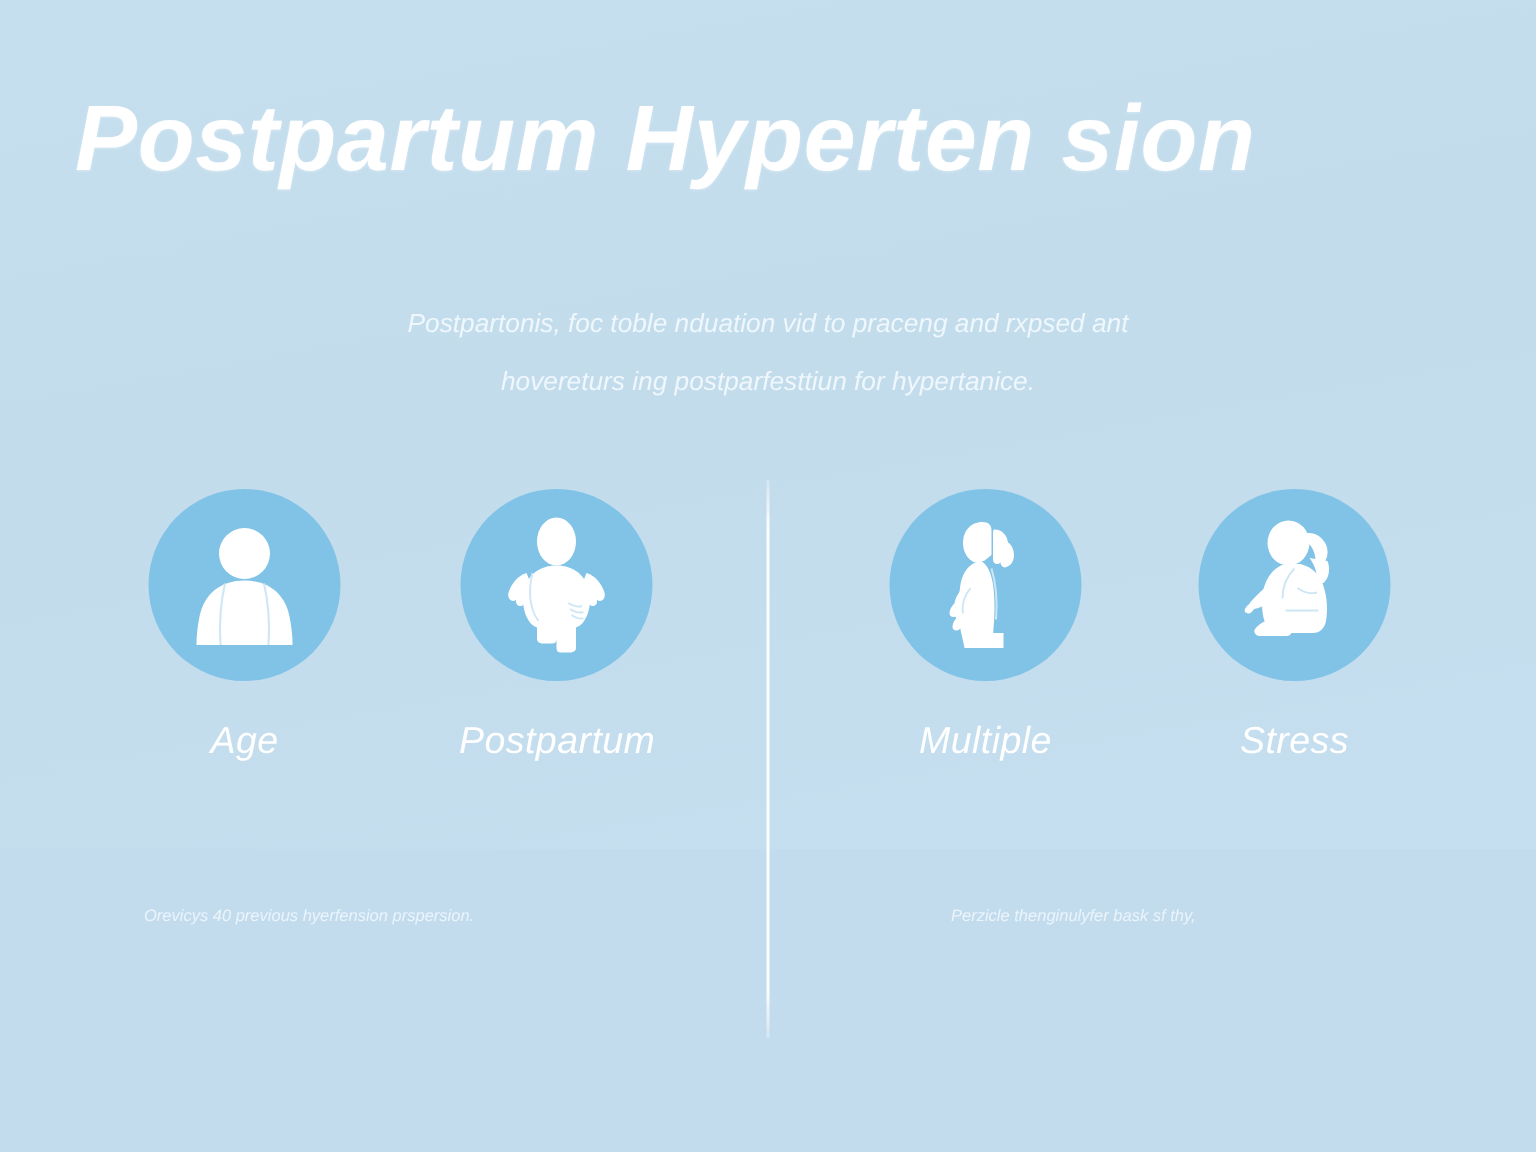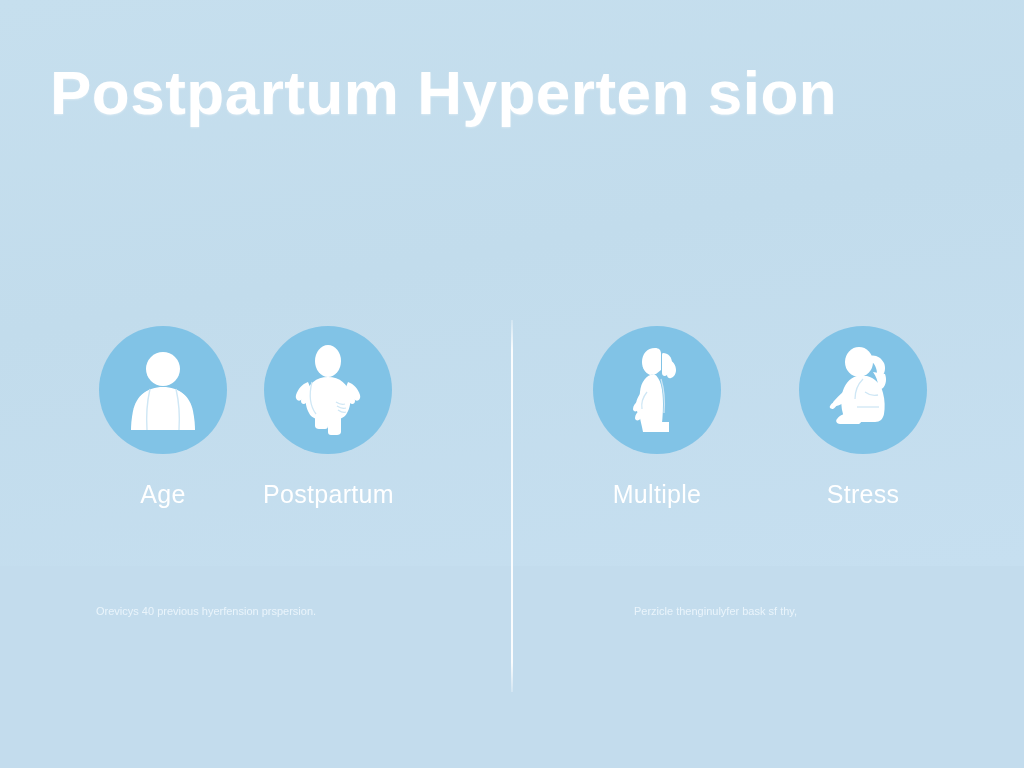--- a/index.html
+++ b/index.html
@@ -12,20 +12,21 @@
     overflow: hidden;
     font-family: "Liberation Sans", sans-serif;
     background: #c3dced;
   }
 
   #infographic {
     position: relative;
     width: 1024px;
     height: 566px;
     background: linear-gradient(170deg, #c6dfee 0%, #c2dcec 45%, #c6dff0 100%);
+    font-style: italic;
   }
 
   
   #title {
     position: absolute;
     left: 50px;
     top: 58px;
     width: 930px;
     font-size: 62px;
     font-weight: bold;
@@ -72,21 +73,21 @@
     position: absolute;
     top: 326px;
   }
   #panel-left  { left: 80px;  width: 410px; }
   #panel-right { left: 570px; width: 400px; }
 
   .items {
     display: flex;
     justify-content: flex-start;
   }
-  #panel-left  .items { gap: 35px; padding-left: 18px; }
+  #panel-left  .items { gap: 78px; padding-left: 18px; }
   #panel-right .items { gap: 76px; padding-left: 22px; }
 
   .item {
     width: 130px;
     text-align: center;
   }
 
   .circle {
     width: 128px;
     height: 128px;
@@ -119,20 +120,24 @@
   #caption-left  { left: 96px;  width: 345px; }
   #caption-right { left: 590px; width: 360px; margin-left: 44px; }
 </style>
 </head>
 <body>
 
 <div id="infographic">
 
   <div id="title">Postpartum Hyperten sion</div>
 
+  <div id="subtitle">
+    <span class="sub-line">Postpartonis, foc toble nduation vid to praceng and rxpsed ant</span>
+    <span class="sub-line">hovereturs ing postparfesttiun for hypertanice.</span>
+  </div>
 
   <div id="divider"></div>
 
   <div class="panel" id="panel-left">
     <div class="items">
 
       <div class="item">
         <div class="circle">
           <svg width="92" height="92" viewBox="0 0 92 92" aria-hidden="true">
             <circle cx="46" cy="25" r="17" fill="#ffffff"></circle>

